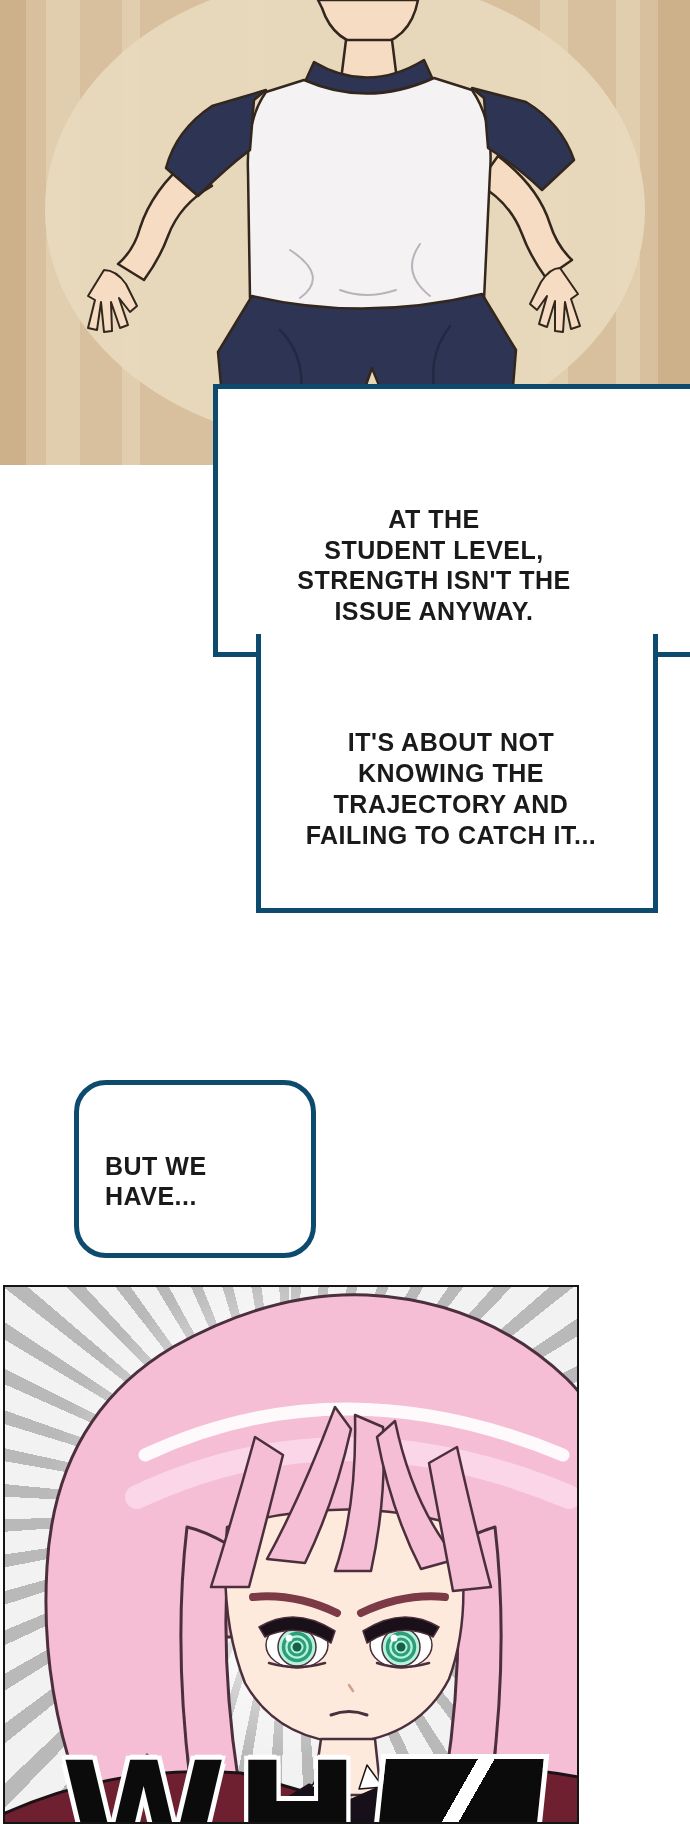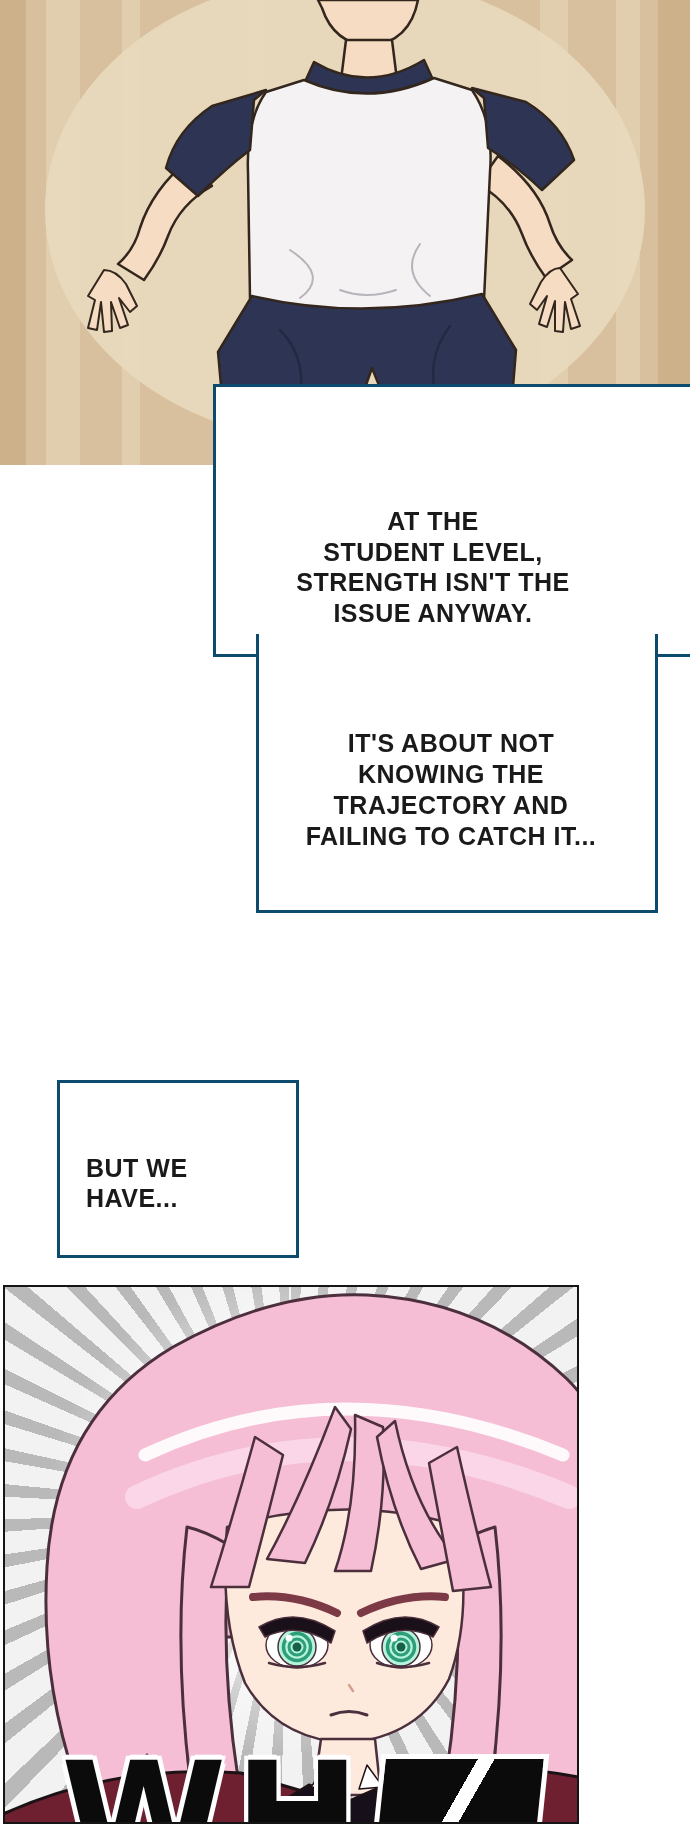--- a/index.html
+++ b/index.html
@@ -18,21 +18,21 @@
     position:absolute; left:0; top:0;
     width:690px; height:465px;
     overflow:hidden;
   }
   .panel-top svg { display:block; }
 
   
   .bubble {
     position:absolute;
     background:#ffffff;
-    border:3px solid #0c4a6e;
+    border:5px solid #0c4a6e;
     color:#1a1a1a;
     font-weight:bold;
     text-align:center;
     white-space:pre-line;
     letter-spacing:0.5px;
   }
   .bubble p { white-space:pre-line; }
   .bubble-1 {
     left:213px; top:384px;
     width:477px; height:273px;
@@ -45,27 +45,27 @@
   .bubble-2 {
     left:256px; top:634px;
     width:402px; height:279px;
     border-top:none;
     z-index:3;
     display:flex; align-items:center; justify-content:center;
     padding:48px 30px 12px 18px;
     font-size:25px; line-height:1.25;
   }
   .bubble-3 {
-    left:57px; top:1080px;
+    left:74px; top:1080px;
     width:242px; height:178px;
     z-index:2;
     display:flex; align-items:flex-end; justify-content:flex-start;
     text-align:left;
     padding:0 10px 42px 26px;
-    font-size:25px; line-height:1.2;
+    font-size:25px; line-height:1.2;border-radius:32px;
   }
 
   
   .panel-bottom {
     position:absolute; left:3px; top:1285px;
     width:576px; height:539px;
     overflow:hidden;
     border:2px solid #151515;
     background:
       radial-gradient(circle at 50% 42%, rgba(255,255,255,0.95) 0 20%, rgba(255,255,255,0) 58%),

